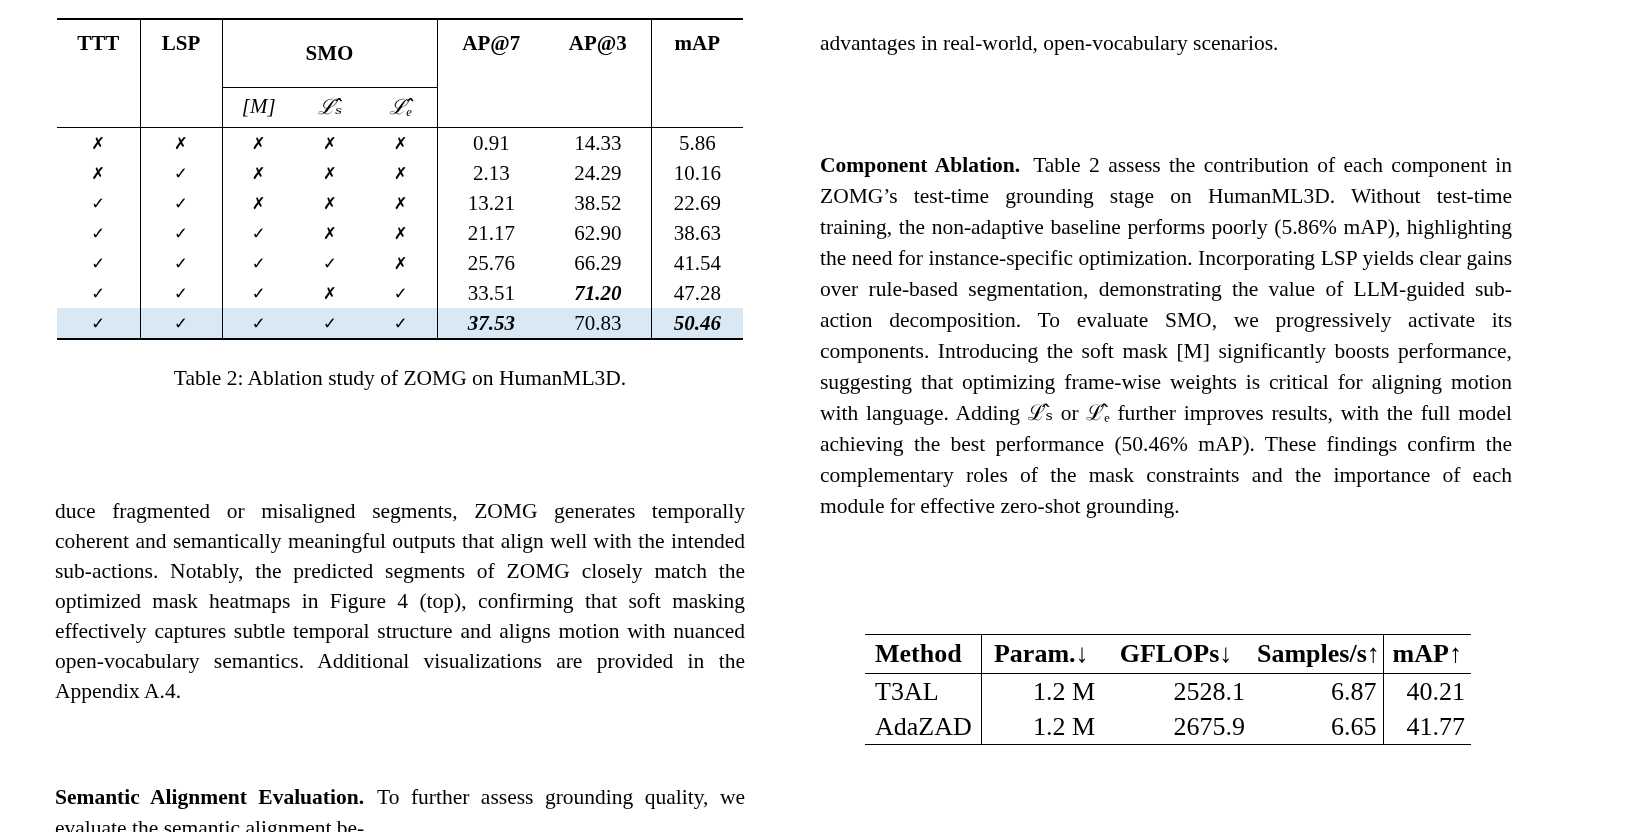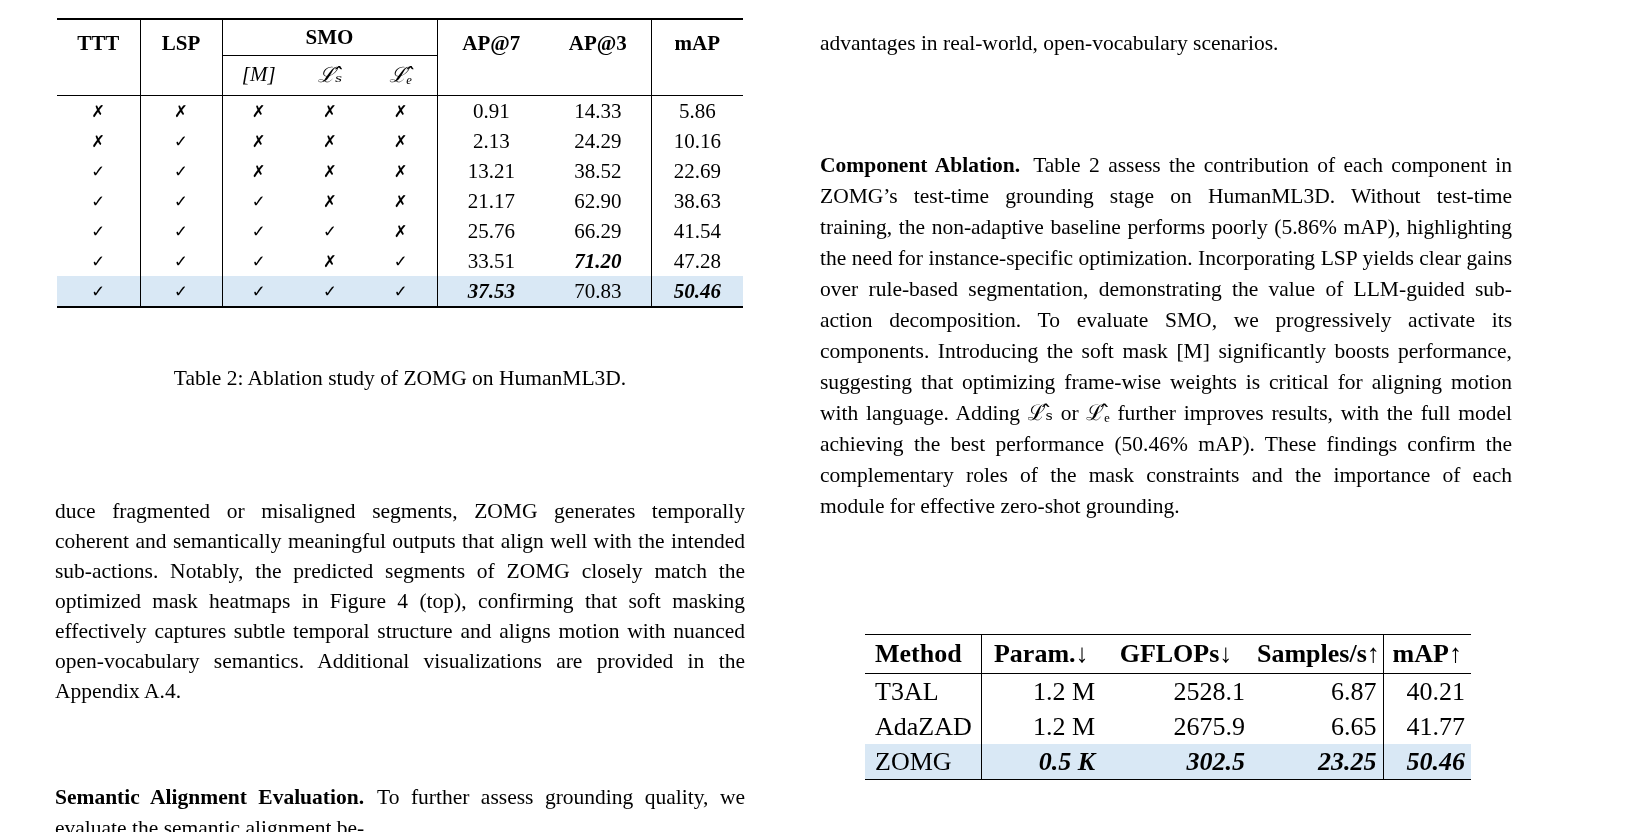--- a/index.html
+++ b/index.html
@@ -18,21 +18,21 @@
   .vr { border-right: 1.3px solid #000; }
   .b  { font-weight: bold; font-style: italic; }
   .hl { background: var(--hl, #d9e8f5); }
 
   
   .tbl2 {
     position: absolute; left: 57px; top: 18px; width: 686px;
     border-top: 2.2px solid #000; border-bottom: 2.2px solid #000;
     font-size: 21px;
   }
-  .tbl2 thead th { border-bottom: 1.4px solid #000; font-weight: bold; padding: 5px 4px; text-align: center; }
+  .tbl2 thead th { border-bottom: 1.4px solid #000; font-weight: bold; padding: 21px 4px; text-align: center; }
   .tbl2 thead th[rowspan] { vertical-align: top; padding-top: 11px; }
   .tbl2 thead tr.subhead th { font-weight: normal; font-style: italic; padding: 4px 4px 7px 4px; }
   .tbl2 td { text-align: center; padding: 2.5px 4px; font-size: 21px; height: 25px; }
   .tbl2 td.mark { font-family: "DejaVu Sans", sans-serif; font-size: 16.5px; }
 
   .caption {
     position: absolute; left: 57px; top: 366px; width: 686px;
     text-align: center; font-size: 21.5px;
   }
 
@@ -198,23 +198,16 @@
           <td class="vr">6.87</td>
           <td>40.21</td>
         </tr>
         <tr>
           <td class="vr">AdaZAD</td>
           <td>1.2 M</td>
           <td>2675.9</td>
           <td class="vr">6.65</td>
           <td>41.77</td>
         </tr>
-        <tr class="hl">
-          <td class="vr">ZOMG</td>
-          <td class="b">0.5 K</td>
-          <td class="b">302.5</td>
-          <td class="vr b">23.25</td>
-          <td class="b">50.46</td>
-        </tr>
       </tbody>
   </table>
 
 </div>
 
 </body></html>

